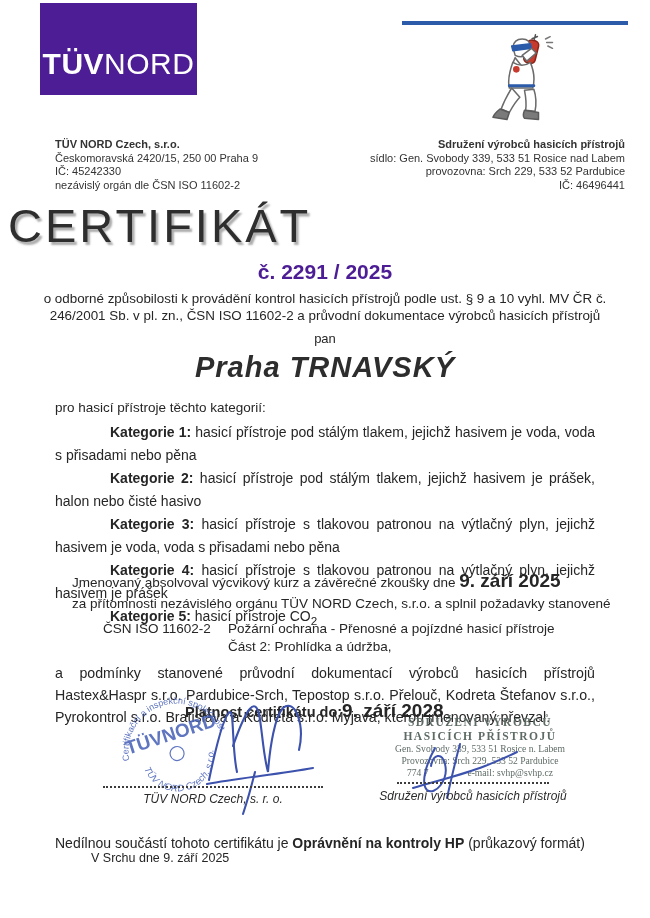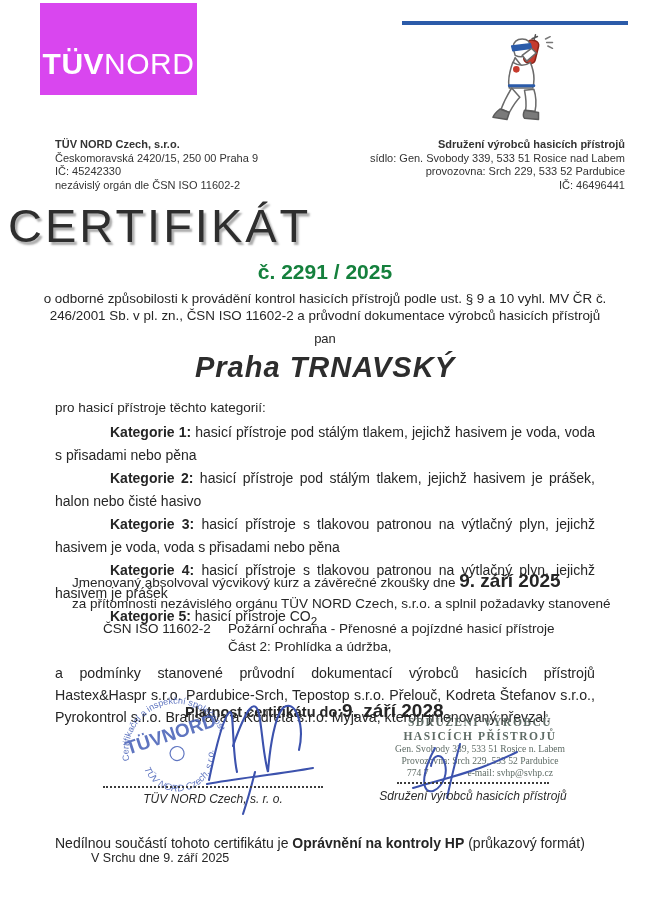--- a/index.html
+++ b/index.html
@@ -5,40 +5,40 @@
   html,body{margin:0;padding:0;background:#e8e8e8;}
   .page{
     position:relative;width:650px;height:918px;margin:0 auto;
     background:#ffffff;overflow:hidden;
     font-family:"Liberation Sans","DejaVu Sans",sans-serif;
     color:#262626;
   }
   
   .logo-box{
     position:absolute;left:40px;top:3px;width:157px;height:92px;
-    background:#d946ef;color:#fff;
+    background:#4c1d95;color:#fff;
     display:flex;align-items:flex-end;justify-content:center;
     padding-bottom:14px;box-sizing:border-box;
   }
   .logo-box .t1{font-weight:700;font-size:30px;letter-spacing:.5px;}
   .logo-box .t2{font-weight:400;font-size:30px;letter-spacing:.5px;}
   .blue-line{position:absolute;left:402px;top:21px;width:226px;height:4px;background:#2b5ba9;}
   .fireman{position:absolute;left:480px;top:32px;}
   .addr{position:absolute;top:138px;font-size:11px;line-height:13.5px;color:#333;}
   .addr.left{left:55px;text-align:left;}
   .addr.right{right:25px;text-align:right;}
   .addr .b{font-weight:700;}
   
   .title{
     position:absolute;left:8px;top:198px;width:100%;
     font-size:47px;font-weight:400;letter-spacing:3px;color:#2e2e2e;
     text-shadow:2.5px 2.5px 2px rgba(70,70,70,.45);
   }
   .cert-no{position:absolute;left:0;top:260px;width:100%;text-align:center;
-    font-size:21px;font-weight:700;color:#15803d;}
+    font-size:21px;font-weight:700;color:#4c1d95;}
   .intro{position:absolute;left:25px;top:290px;width:600px;text-align:center;
     font-size:13.4px;line-height:17px;}
   .pan{position:absolute;left:0;top:331px;width:100%;text-align:center;font-size:13px;}
   .holder{position:absolute;left:0;top:351px;width:100%;text-align:center;
     font-size:29px;font-weight:700;font-style:italic;letter-spacing:1px;color:#2d2d2d;}
   .cats-intro{position:absolute;left:55px;top:400px;font-size:13.5px;}
   .cats{position:absolute;left:55px;top:421px;width:540px;font-size:14px;line-height:23px;}
   .cats p{margin:0;text-indent:55px;text-align:justify;}
   .cats .lbl{font-weight:700;}
   

